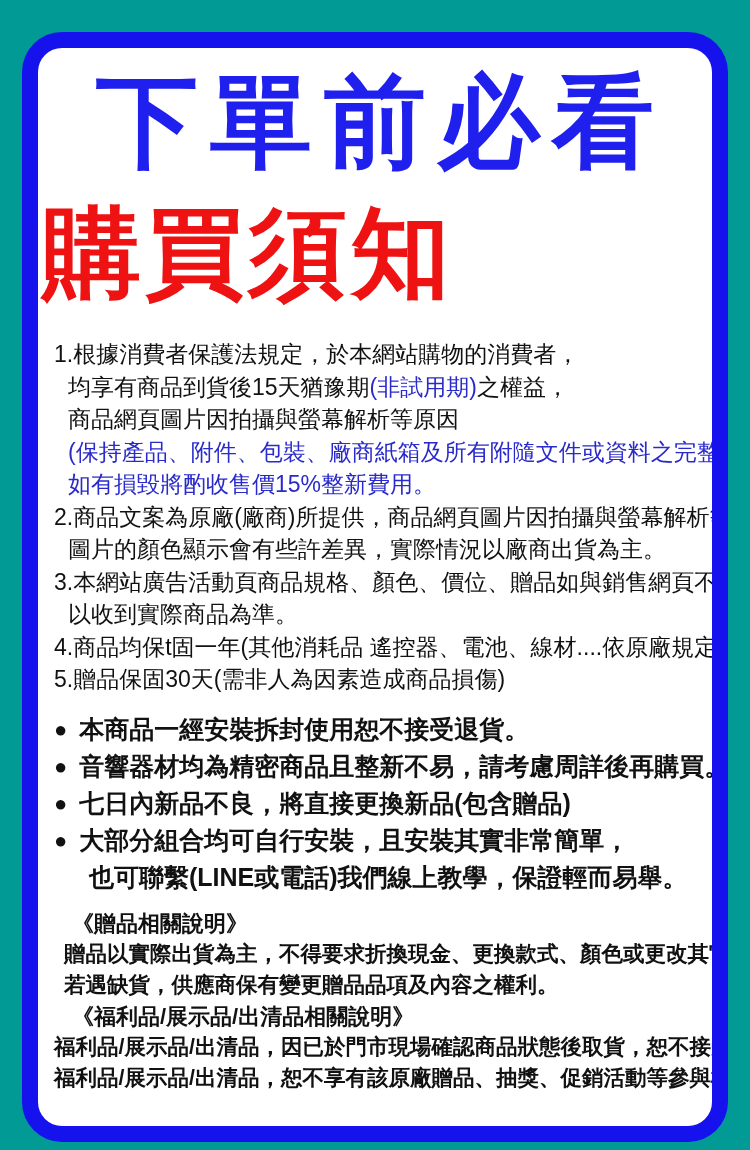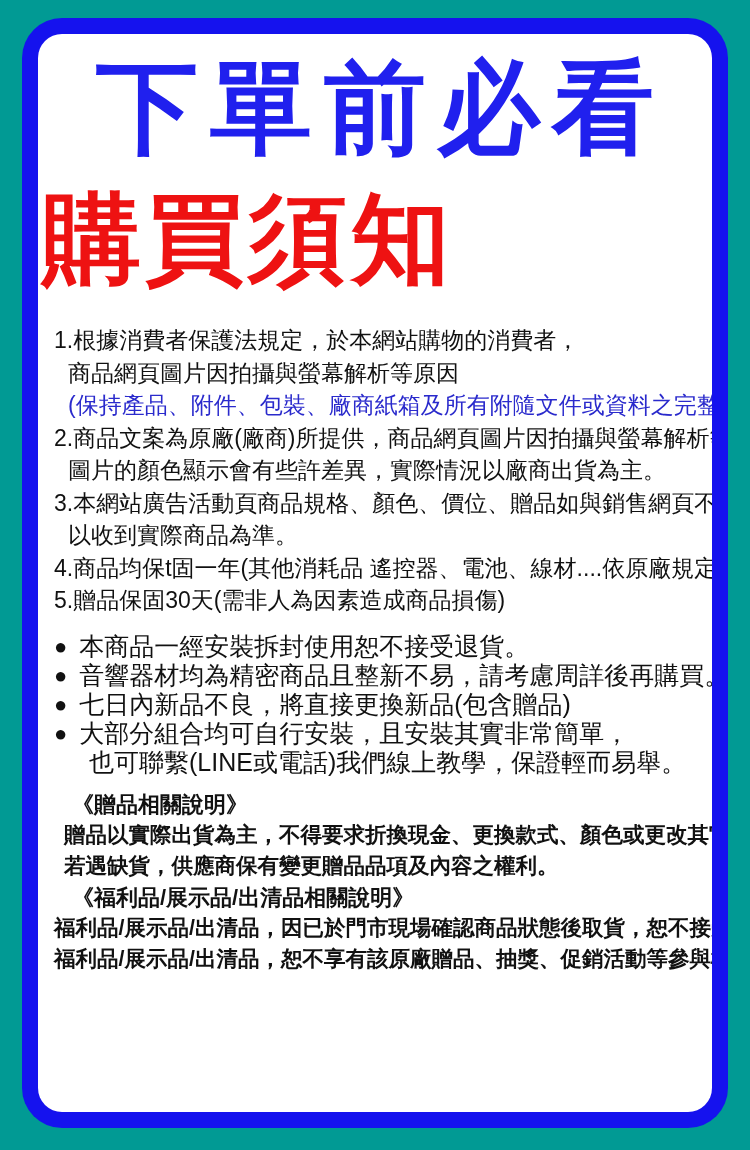--- a/index.html
+++ b/index.html
@@ -13,21 +13,21 @@
   *{margin:0;padding:0;box-sizing:border-box;}
   html,body{width:750px;height:1150px;}
   body{
     background:var(--teal);
     font-family:"Liberation Sans","DejaVu Sans",sans-serif;
     position:relative;
     overflow:hidden;
   }
   .frame{
     position:absolute;
-    left:22px;top:18px;
+    left:22px;top:32px;
     width:706px;height:1110px;
     background:var(--frame-blue);
     border-radius:40px;
   }
   .panel{
     position:absolute;
     left:16px;top:16px;right:16px;bottom:16px;
     background:#ffffff;
     border-radius:24px;
     overflow:hidden;
@@ -62,22 +62,23 @@
     font-size:23px;
     line-height:32.5px;
     white-space:nowrap;
   }
   .line.ind{padding-left:14px;}
   .seg-black{color:var(--body-black);}
   .seg-blue{color:var(--body-blue);}
   .bullets{margin-top:15px;}
   .bline{
     font-size:25px;
-    line-height:29px;
+    line-height:37px;
     white-space:nowrap;
+    font-weight:bold;
   }
   .bline .dot{
     display:inline-block;
     font-size:22px;
     margin-right:12px;
     vertical-align:1px;
   }
   .bline.cont{padding-left:35px;}
   .sections{margin-top:12px;}
   .sec-heading{
@@ -98,22 +99,24 @@
 </head>
 <body>
 
 <div class="frame">
   <div class="panel">
     <div class="title1">下單前必看</div>
     <div class="title2">購買須知</div>
     <div class="content">
       <div id="numbered">
           <div class="line"><span class="seg-black">1.根據消費者保護法規定，於本網站購物的消費者，</span></div>
+          <div class="line ind"><span class="seg-black">均享有商品到貨後15天猶豫期</span><span class="seg-blue">(非試用期)</span><span class="seg-black">之權益，</span></div>
           <div class="line ind"><span class="seg-black">商品網頁圖片因拍攝與螢幕解析等原因</span></div>
           <div class="line ind"><span class="seg-blue">(保持產品、附件、包裝、廠商紙箱及所有附隨文件或資料之完整性)，</span></div>
+          <div class="line ind"><span class="seg-blue">如有損毀將酌收售價15%整新費用。</span></div>
           <div class="line"><span class="seg-black">2.商品文案為原廠(廠商)所提供，商品網頁圖片因拍攝與螢幕解析等原因，</span></div>
           <div class="line ind"><span class="seg-black">圖片的顏色顯示會有些許差異，實際情況以廠商出貨為主。</span></div>
           <div class="line"><span class="seg-black">3.本網站廣告活動頁商品規格、顏色、價位、贈品如與銷售網頁不符，</span></div>
           <div class="line ind"><span class="seg-black">以收到實際商品為準。</span></div>
           <div class="line"><span class="seg-black">4.商品均保t固一年(其他消耗品 遙控器、電池、線材....依原廠規定)。</span></div>
           <div class="line"><span class="seg-black">5.贈品保固30天(需非人為因素造成商品損傷)</span></div>
         </div>
       <div id="bullets" class="bullets">
           <div class="bline"><span class="dot">●</span><span>本商品一經安裝拆封使用恕不接受退貨。</span></div>
           <div class="bline"><span class="dot">●</span><span>音響器材均為精密商品且整新不易，請考慮周詳後再購買。</span></div>

